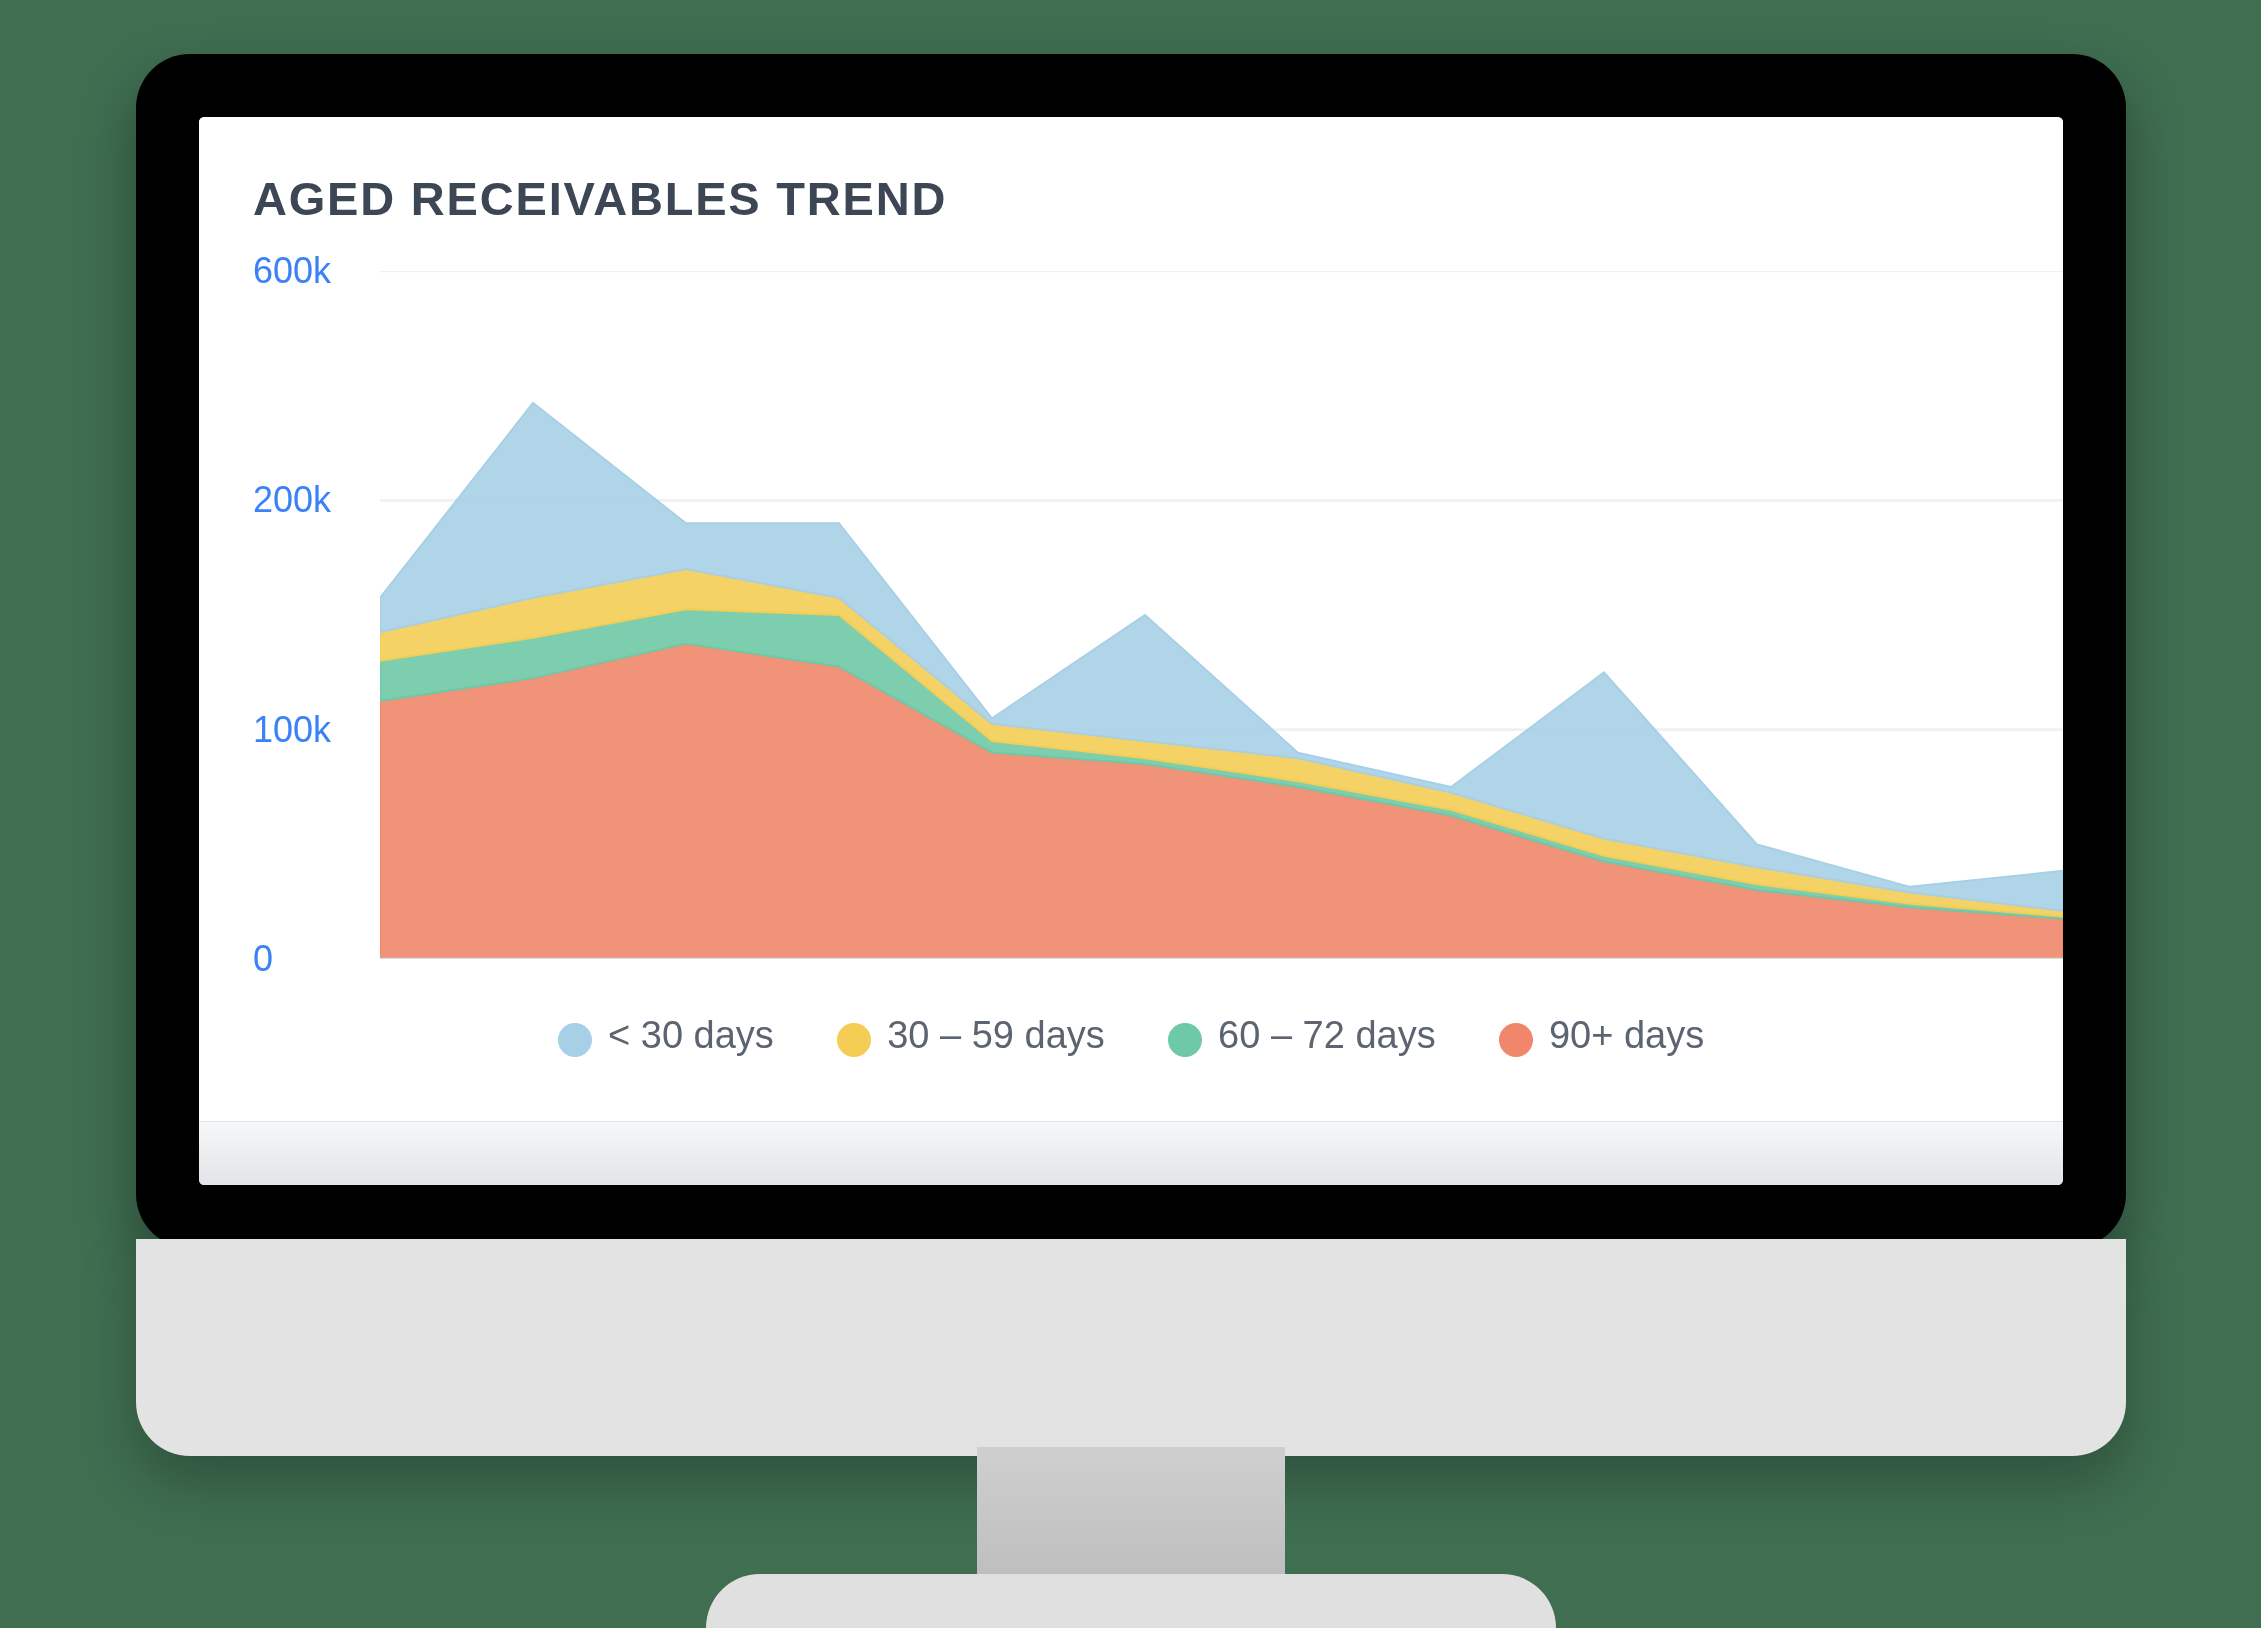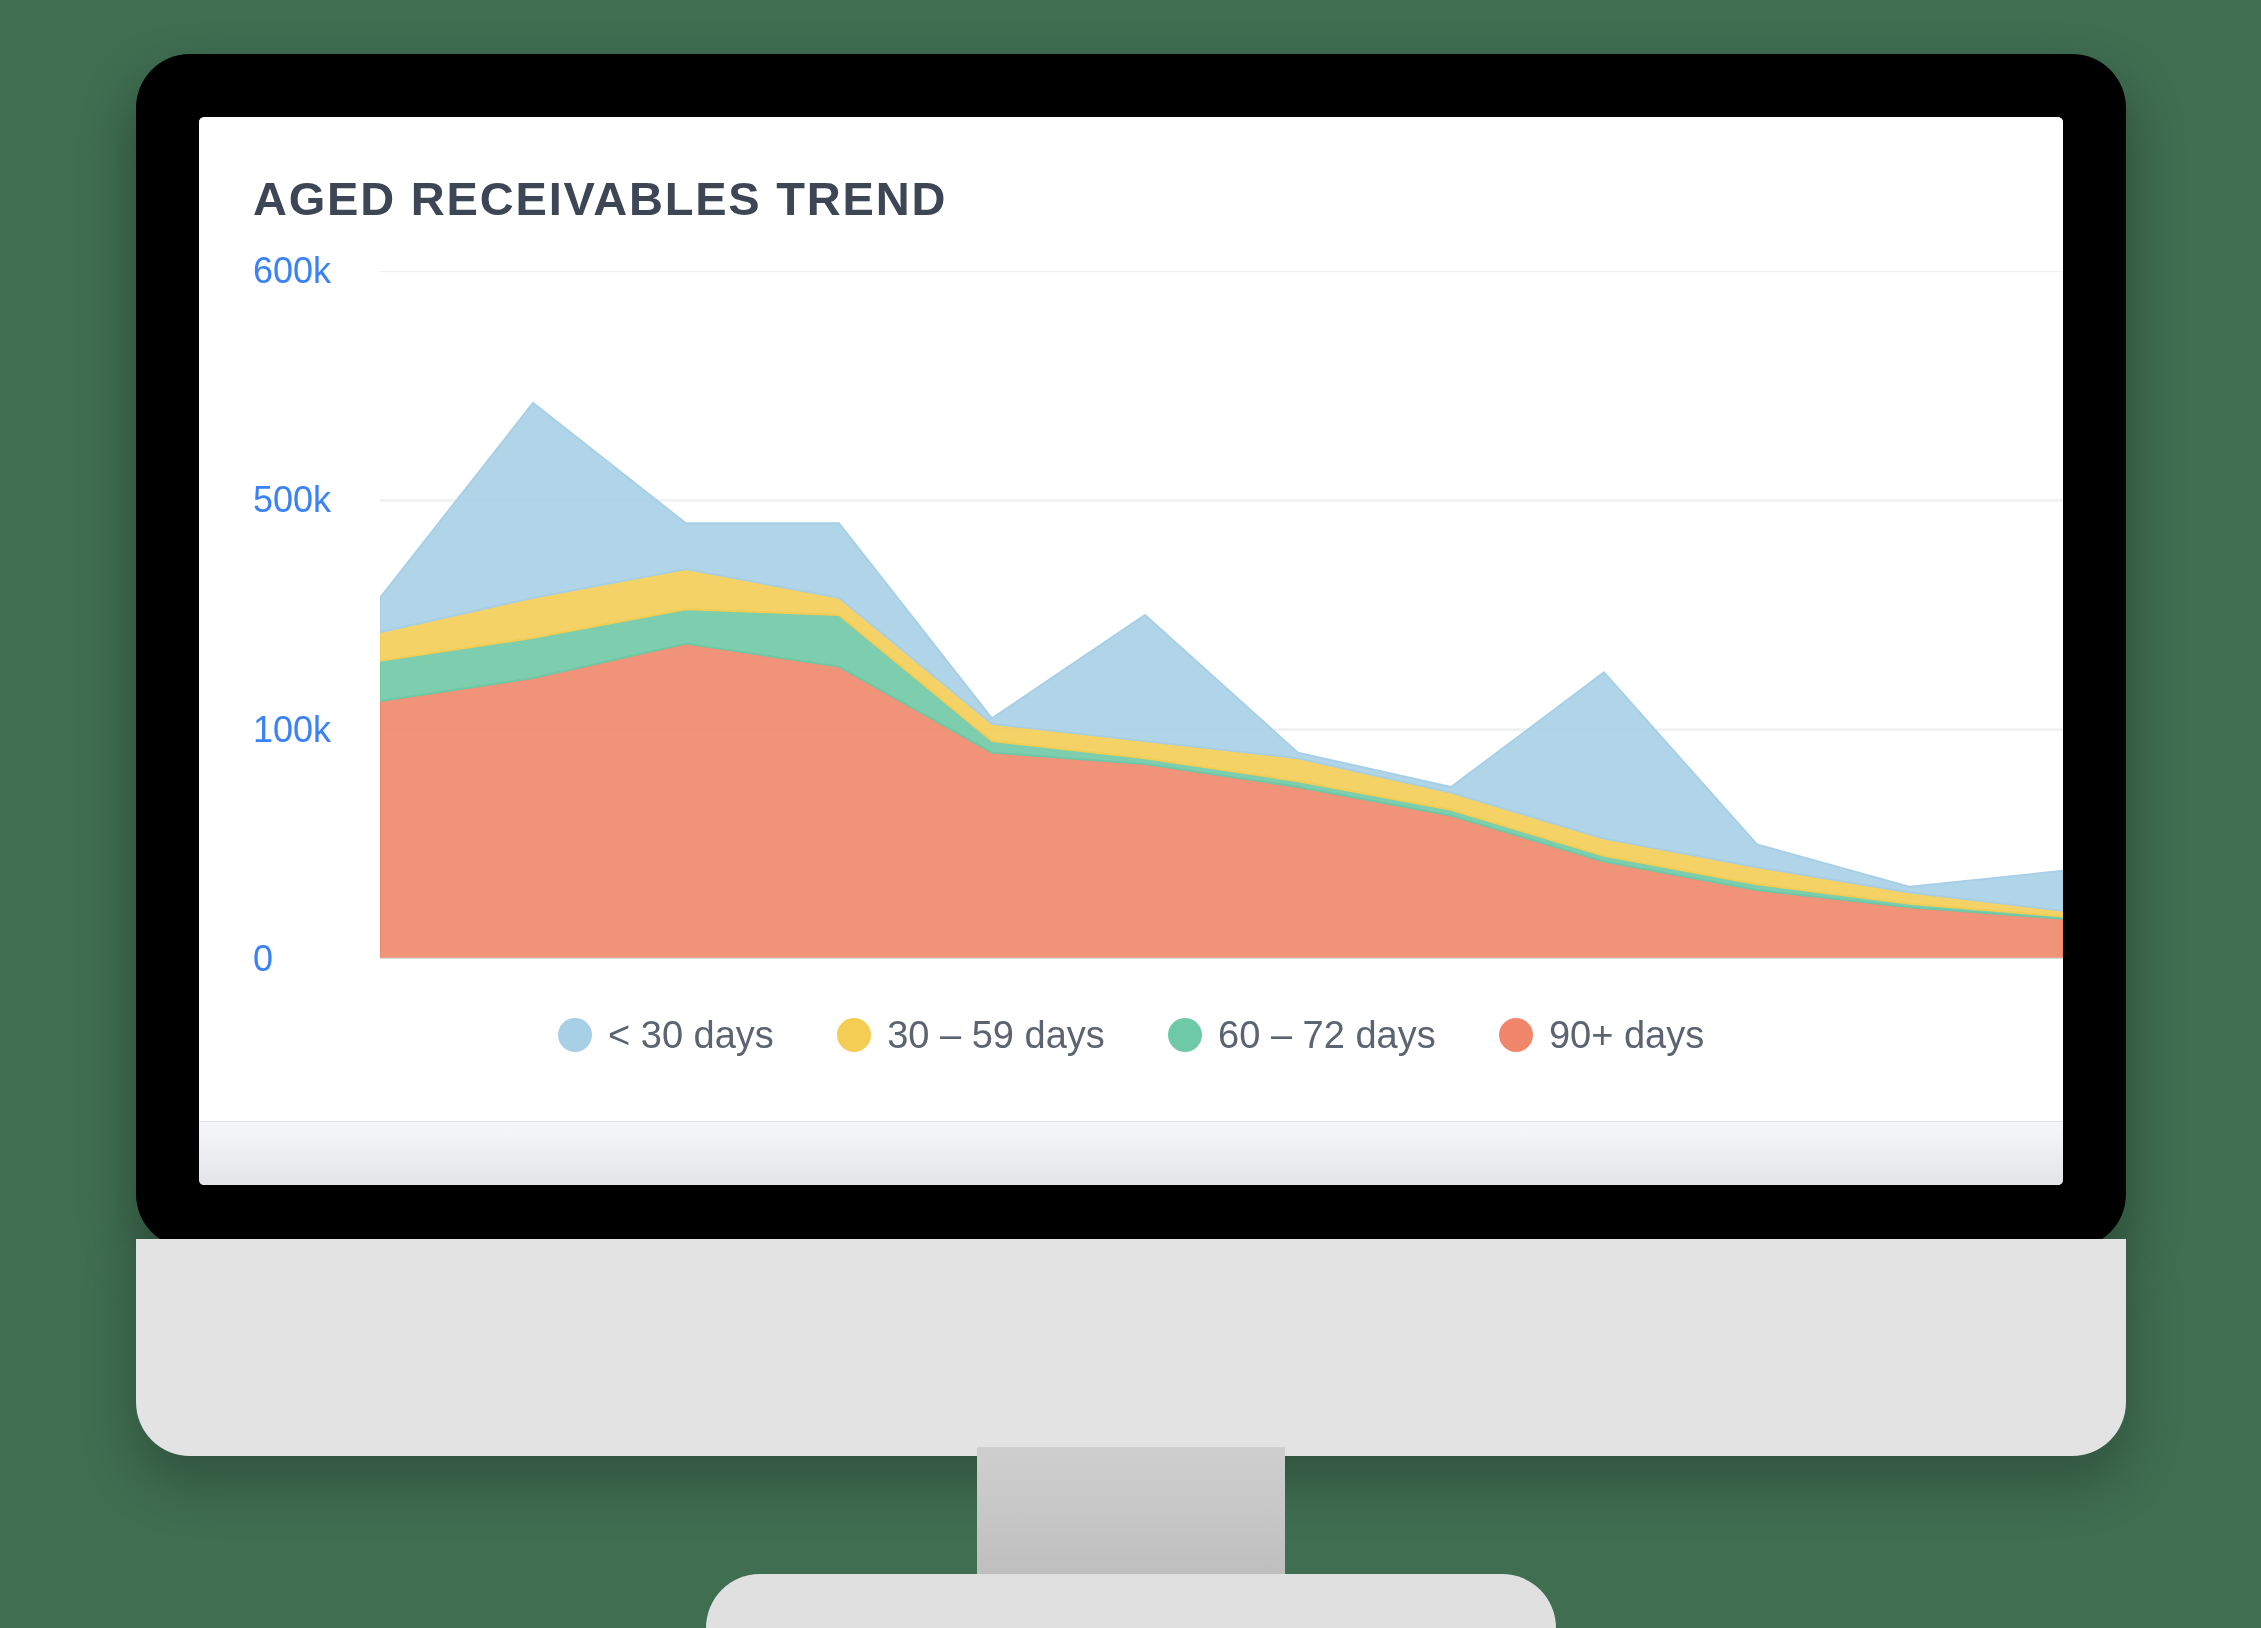--- a/index.html
+++ b/index.html
@@ -11,38 +11,38 @@
   .stand-neck{position:absolute;left:977px;top:1447px;width:308px;height:163px;background:linear-gradient(#cfcfcf,#bababa);}
   .stand-base{position:absolute;left:706px;top:1574px;width:850px;height:54px;background:#e0e0e0;border-top-left-radius:63px;border-top-right-radius:63px;box-shadow:0 25px 0 rgba(0,0,0,.3);}
   
   .panel{position:absolute;left:0;right:0;top:0;bottom:0;background:#fff;filter:blur(0.5px);} 
   .title{position:absolute;left:54px;top:54px;font-size:47px;font-weight:700;letter-spacing:1.8px;color:#3c4654;}
   .plot{position:absolute;left:54px;right:0;top:154px;height:688px;}
   .ylab{position:absolute;left:0;font-size:36px;color:#3b82f6;transform:translateY(-50%);}
   .grid line{stroke:#f0f1f3;stroke-width:3;}
   .axis line{stroke:#d8dbe0;stroke-width:3;}
   .legend{position:absolute;left:0;right:0;top:868px;height:100px;display:flex;align-items:center;justify-content:center;gap:63px;font-size:38px;color:#5b6470;}
-  .legend .item{display:flex;align-items:center;gap:16.3px;}
+  .legend .item{display:flex;align-items:flex-end;gap:16.3px;}
   .dot{width:34px;height:34px;border-radius:50%;}
   .footer-bar{position:absolute;left:0;right:0;bottom:0;height:63px;background:linear-gradient(#f6f7f8,#e2e4e7);border-top:0.9px solid #dfe2e6;}
 </style>
 </head>
 <body>
 
 <div class="wrap">
   <div class="monitor">
     <div class="screen">
       <div class="panel">
         <div class="title">AGED RECEIVABLES TREND</div>
 
         <div class="plot">
 
           <span class="ylab" style="top:100%;">0</span>
           <span class="ylab" style="top:66.7%;">100k</span>
-          <span class="ylab" style="top:33.3%;">500k</span>
+          <span class="ylab" style="top:33.3%;">200k</span>
           <span class="ylab" style="top:0%;">600k</span>
           <svg id="chart-svg" style="position:absolute;left:127px;top:0;height:100%;" preserveAspectRatio="none" viewBox="0 0 1860 760" width="1683">
               <g class="grid">
                 <line x1="0" y1="760" x2="1860" y2="760"></line>
                 <line x1="0" y1="506.6666666666667" x2="1860" y2="506.6666666666667"></line>
                 <line x1="0" y1="253.33333333333337" x2="1860" y2="253.33333333333337"></line>
                 <line x1="0" y1="0" x2="1860" y2="0"></line>
               </g>
               <path d="M 0 475 L 169.0909090909091 449.6666666666667 L 338.1818181818182 411.6666666666667 L 507.27272727272725 437 L 676.3636363636364 532 L 845.4545454545454 544.6666666666667 L 1014.5454545454545 570 L 1183.6363636363635 601.6666666666666 L 1352.7272727272727 652.3333333333334 L 1521.818181818182 684 L 1690.9090909090908 703 L 1860 715.6666666666666 L 1860 760 L 1690.9090909090908 760 L 1521.818181818182 760 L 1352.7272727272727 760 L 1183.6363636363635 760 L 1014.5454545454545 760 L 845.4545454545454 760 L 676.3636363636364 760 L 507.27272727272725 760 L 338.1818181818182 760 L 169.0909090909091 760 L 0 760 Z" fill="#f0876a" fill-opacity="0.9" stroke="#f0876a" stroke-width="2"></path>
               <path d="M 0 430.66666666666663 L 169.0909090909091 405.3333333333333 L 338.1818181818182 373.6666666666667 L 507.27272727272725 380 L 676.3636363636364 519.3333333333334 L 845.4545454545454 538.3333333333333 L 1014.5454545454545 563.6666666666666 L 1183.6363636363635 595.3333333333333 L 1352.7272727272727 646 L 1521.818181818182 677.6666666666666 L 1690.9090909090908 699.2 L 1860 713.1333333333333 L 1860 715.6666666666666 L 1690.9090909090908 703 L 1521.818181818182 684 L 1352.7272727272727 652.3333333333334 L 1183.6363636363635 601.6666666666666 L 1014.5454545454545 570 L 845.4545454545454 544.6666666666667 L 676.3636363636364 532 L 507.27272727272725 437 L 338.1818181818182 411.6666666666667 L 169.0909090909091 449.6666666666667 L 0 475 Z" fill="#6ec9a6" fill-opacity="0.9" stroke="#6ec9a6" stroke-width="2"></path>

